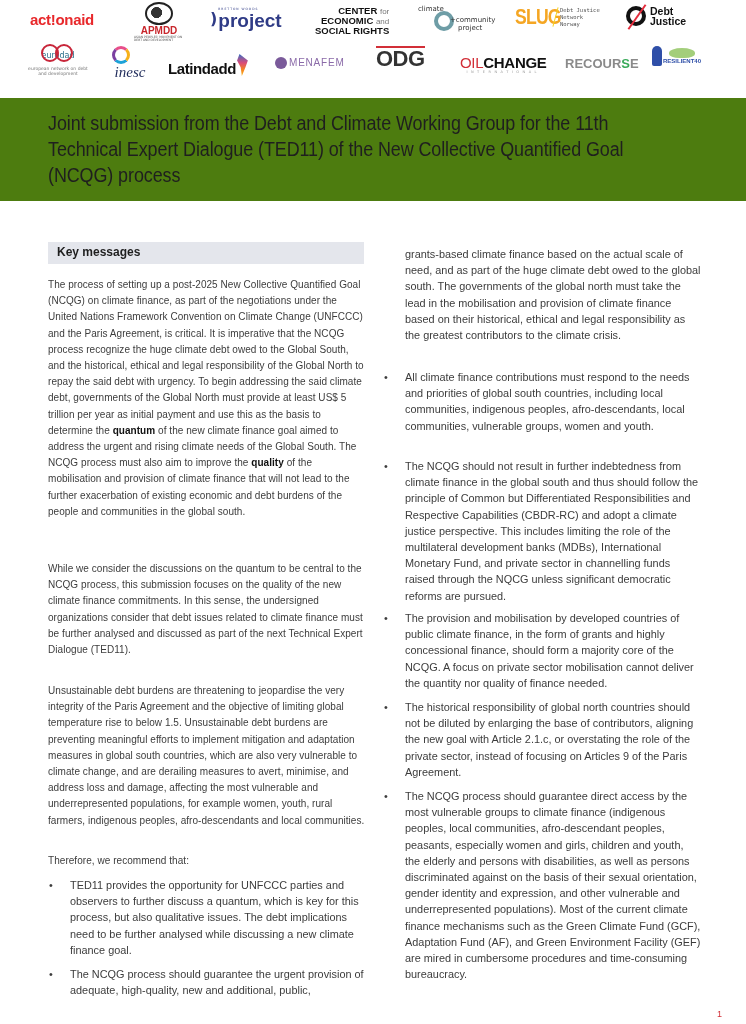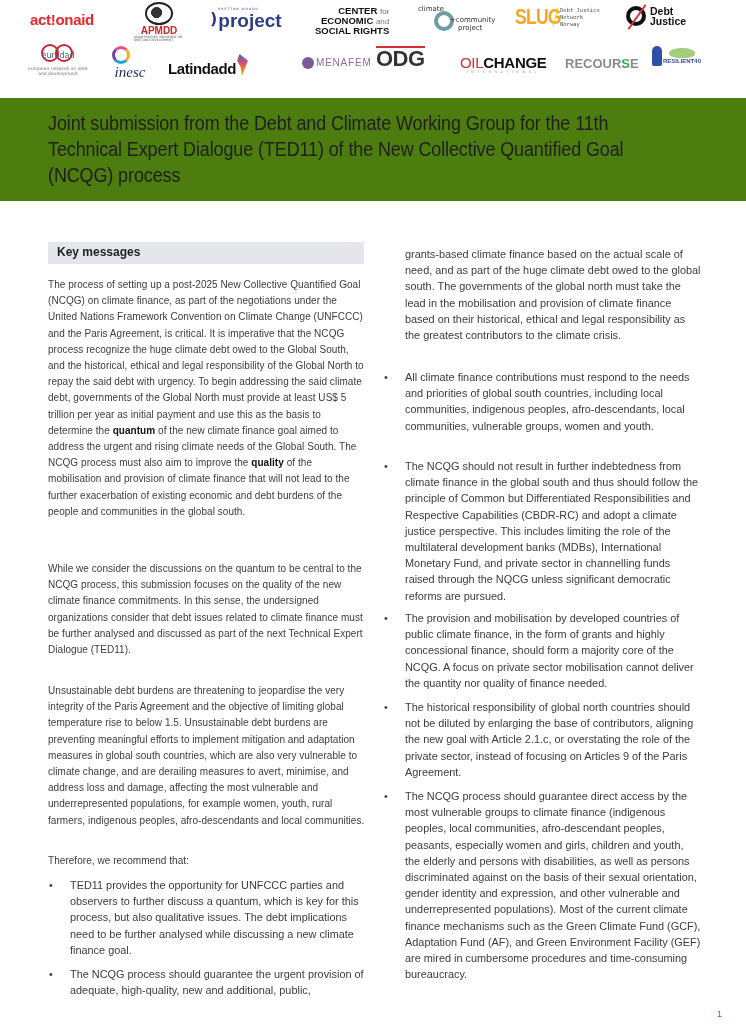--- a/index.html
+++ b/index.html
@@ -48,21 +48,21 @@
   .lg-eurodad .s { font-size: 4.5px; color: #777; margin-top: 6px; line-height: 5px; text-align: center; }
 
   .lg-inesc { left: 104px; top: 46px; width: 52px; }
   .lg-inesc .ring { width: 18px; height: 18px; border-radius: 50%; border: 3px solid #e84e8a; border-right-color: #f7b11a; border-bottom-color: #1da2d8; border-left-color: #7b3fa0; margin-left: -18px; }
   .lg-inesc .t { font-family: "Liberation Serif", serif; font-style: italic; font-size: 15px; color: #1e2a5a; margin-top: 1px; }
 
   .lg-latin { left: 168px; top: 54px; flex-direction: row; align-items: flex-end; }
   .lg-latin .t { font-family: "Liberation Sans", sans-serif; font-weight: bold; font-size: 15px; color: #111; letter-spacing: -0.4px; }
   .lg-latin .map { width: 12px; height: 22px; margin-left: 1px; background: linear-gradient(180deg, #3a6fc4 0%, #d94a7a 40%, #f58220 70%, #f7b11a 100%); clip-path: polygon(20% 0, 90% 30%, 70% 60%, 40% 100%, 30% 60%, 0 30%); }
 
-  .lg-menafem { left: 275px; top: 57px; flex-direction: row; align-items: center; margin-left: 27px; }
+  .lg-menafem { left: 275px; top: 57px; flex-direction: row; align-items: center; }
   .lg-menafem .c { width: 12px; height: 12px; border-radius: 50%; background: #7a5a9a; margin-right: 2px; }
   .lg-menafem .t { font-family: "Liberation Sans", sans-serif; font-size: 10px; color: #8a6aa8; letter-spacing: 0.8px; }
 
   .lg-odg { left: 376px; top: 46px; align-items: flex-start; gap: 40px; }
   .lg-odg .t { font-family: "Liberation Sans", sans-serif; font-weight: bold; font-size: 22px; color: #333; letter-spacing: -0.5px; border-top: 2px solid #d22f38; line-height: 22px; }
   .lg-odg .s { font-size: 4px; color: #c8263a; font-weight: bold; line-height: 5px; margin-top: 2px; }
 
   .lg-oil { left: 460px; top: 55px; }
   .lg-oil .t { font-family: "Liberation Sans", sans-serif; font-size: 15px; color: #d22f38; letter-spacing: -0.3px; }
   .lg-oil .t b { color: #111; font-weight: bold; }

